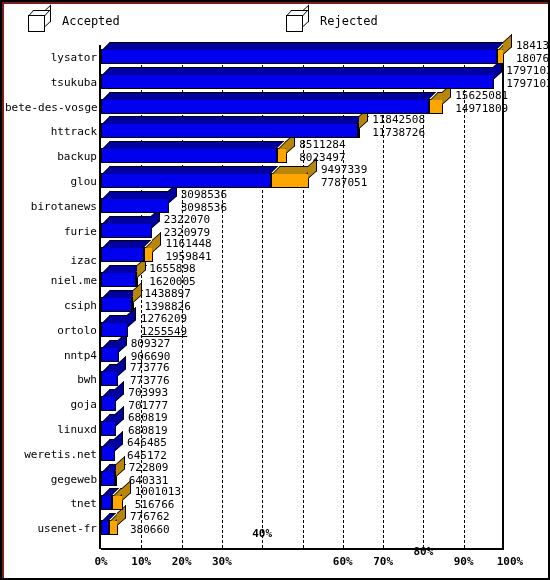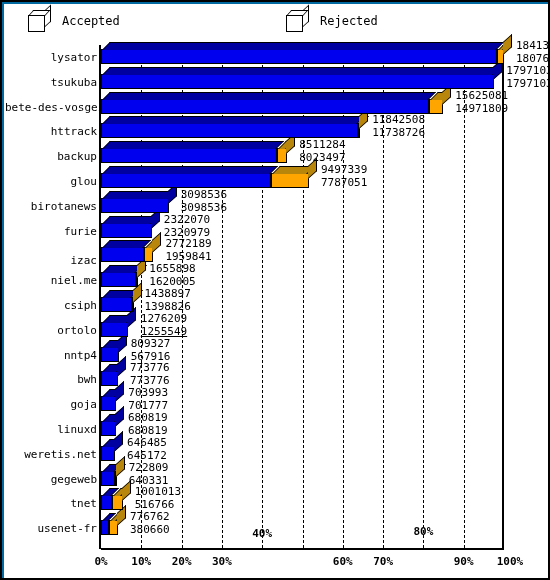--- a/index.html
+++ b/index.html
@@ -1,21 +1,21 @@
 <!DOCTYPE html>
 <html><head>
 <meta charset="utf-8">
 <title>Outgoing feeds (innfeed) by Volume</title>
 <style>
   html,body{margin:0;padding:0;background:#ffffff;}
   body{width:550px;height:580px;overflow:hidden;
        font-family:"DejaVu Sans Mono","Liberation Mono",monospace;
        color:#000000;}
   #page{position:relative;width:550px;height:580px;box-sizing:border-box;
-        border:2px solid #000;background:#0369a1;}
+        border:2px solid #000;background:#7f1d1d;}
 
   
   #legend{position:absolute;left:2px;top:2px;width:544px;height:33px;
           border-bottom:2px solid #000;background:#fff;}
   .legend-entry{position:absolute;top:5px;height:24px;display:flex;align-items:center;}
   .legend-entry.accepted{left:24px;}
   .legend-entry.rejected{left:282px;}
   .legend-cube{position:relative;width:22px;height:22px;margin-right:12px;}
   .legend-cube .face{position:absolute;left:0;top:5px;width:17px;height:17px;
                      border:1px solid #000;box-sizing:border-box;}
@@ -204,21 +204,21 @@
           <div class="value-label" style="left: 159.778px; top: 4px; z-index: 80;">2320979</div>
         </div>
         <div class="bar-row" style="top: 210.4px; height: 15px;">
           <div class="seg" style="left: 97px; top: 0px; width: 42.718px; height: 15px; background: rgb(0, 0, 238); z-index: 52;">
             <span class="top-face" style="background: rgb(0, 0, 160);"></span>
           </div>
           <div class="seg" style="left: 139.718px; top: 0px; width: 9.672px; height: 15px; background: rgb(255, 165, 0); z-index: 52;">
             <span class="top-face" style="background: rgb(184, 134, 11);"></span>
             <span class="side-face" style="background: rgb(184, 134, 11);"></span>
           </div>
-          <div class="value-label" style="left: 161.39px; top: -9px; z-index: 80;">2772189</div>
+          <div class="value-label" style="left: 161.39px; top: -9px; z-index: 80;">1161448</div>
           <div class="value-label" style="left: 161.39px; top: 4px; z-index: 80;">1959841</div>
         </div>
         <div class="bar-row" style="top: 235.2px; height: 15px;">
           <div class="seg" style="left: 97px; top: 0px; width: 35.464px; height: 15px; background: rgb(0, 0, 238); z-index: 51;">
             <span class="top-face" style="background: rgb(0, 0, 160);"></span>
           </div>
           <div class="seg" style="left: 132.464px; top: 0px; width: 0.806px; height: 15px; background: rgb(255, 165, 0); z-index: 51;">
             <span class="top-face" style="background: rgb(184, 134, 11);"></span>
             <span class="side-face" style="background: rgb(184, 134, 11);"></span>
           </div>
@@ -243,21 +243,21 @@
           </div>
           <div class="value-label" style="left: 136.807px; top: -9px; z-index: 80;">1276209</div>
           <div class="value-label" style="left: 136.807px; top: 4px; z-index: 80; text-decoration: underline;">1255549</div>
         </div>
         <div class="bar-row" style="top: 309.6px; height: 15px;">
           <div class="seg" style="left: 97px; top: 0px; width: 17.732px; height: 15px; background: rgb(0, 0, 238); z-index: 48;">
             <span class="top-face" style="background: rgb(0, 0, 160);"></span>
             <span class="side-face" style="background: rgb(0, 0, 160);"></span>
           </div>
           <div class="value-label" style="left: 126.732px; top: -9px; z-index: 80;">809327</div>
-          <div class="value-label" style="left: 126.732px; top: 4px; z-index: 80;">567916</div>
+          <div class="value-label" style="left: 126.732px; top: 4px; z-index: 80;">906690</div>
         </div>
         <div class="bar-row" style="top: 334.4px; height: 15px;">
           <div class="seg" style="left: 97px; top: 0px; width: 16.926px; height: 15px; background: rgb(0, 0, 238); z-index: 47;">
             <span class="top-face" style="background: rgb(0, 0, 160);"></span>
             <span class="side-face" style="background: rgb(0, 0, 160);"></span>
           </div>
           <div class="value-label" style="left: 125.926px; top: -9px; z-index: 80;">773776</div>
           <div class="value-label" style="left: 125.926px; top: 4px; z-index: 80;">773776</div>
         </div>
         <div class="bar-row" style="top: 359.2px; height: 15px;">
@@ -320,20 +320,20 @@
       </div>
     <div id="x-ticks">
         <div class="tick-label" style="left: 77px; top: 519px;">0%</div>
         <div class="tick-label" style="left: 117.3px; top: 519px;">10%</div>
         <div class="tick-label" style="left: 157.6px; top: 519px;">20%</div>
         <div class="tick-label" style="left: 197.9px; top: 519px;">30%</div>
         <div class="tick-label" style="left: 238.2px; top: 491px;">40%</div>
         <div class="tick-label" style="left: 278.5px; top: 543px;">50%</div>
         <div class="tick-label" style="left: 318.8px; top: 519px;">60%</div>
         <div class="tick-label" style="left: 359.1px; top: 519px;">70%</div>
-        <div class="tick-label" style="left: 399.4px; top: 489px;">80%</div>
+        <div class="tick-label" style="left: 399.4px; top: 509px;">80%</div>
         <div class="tick-label" style="left: 439.7px; top: 519px;">90%</div>
         <div class="tick-label" style="left: 486px; top: 519px;">100%</div>
       </div>
 
   </div>
 
 </div>
 
 </body></html>

